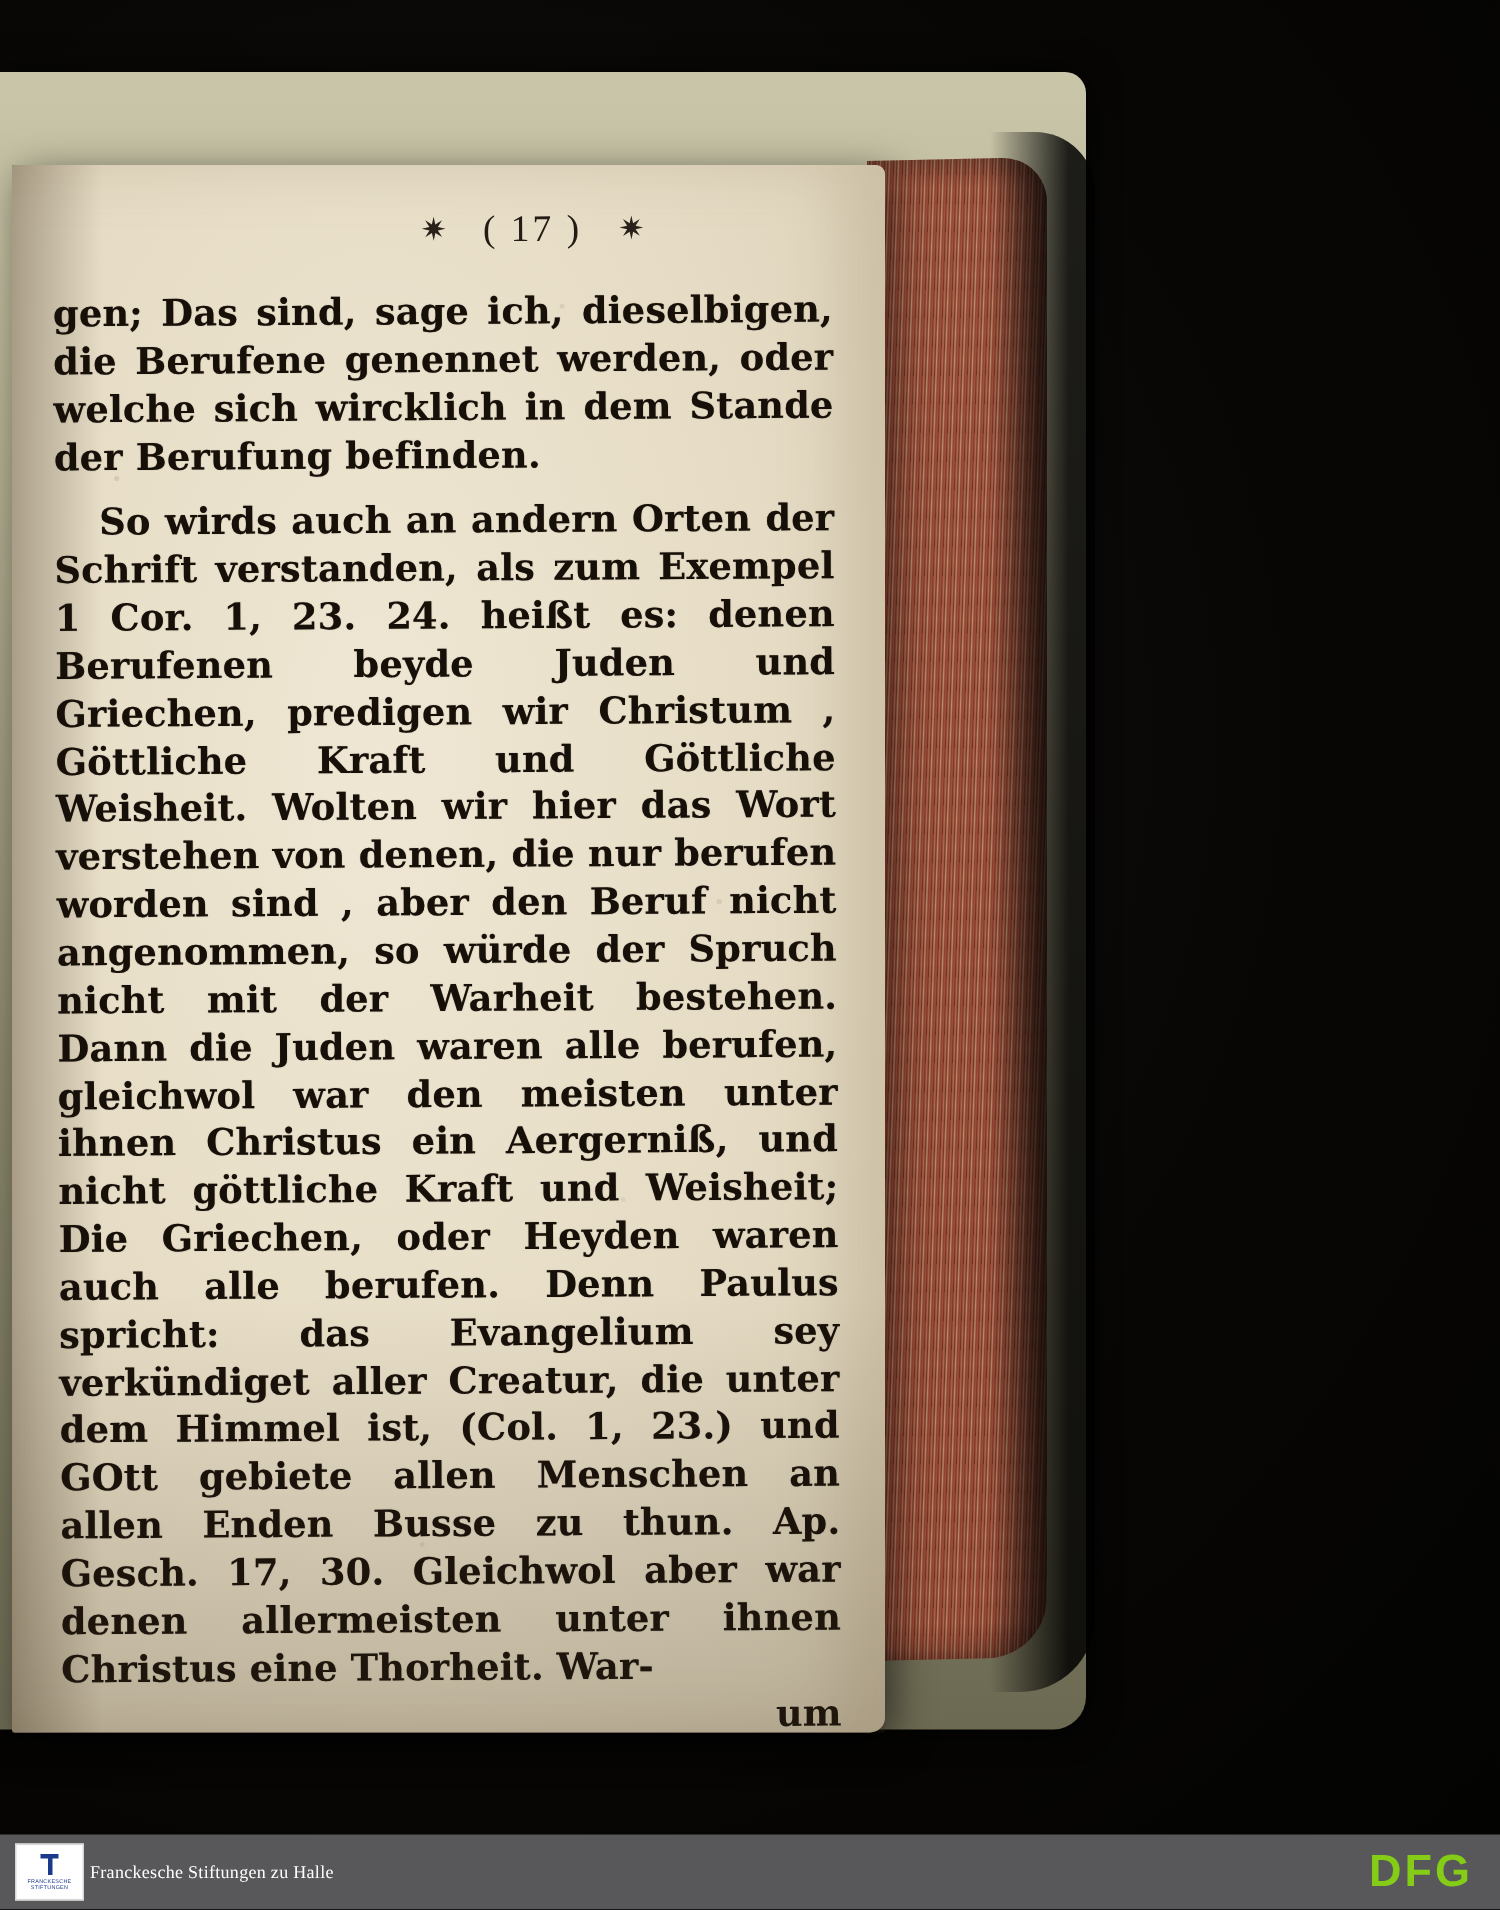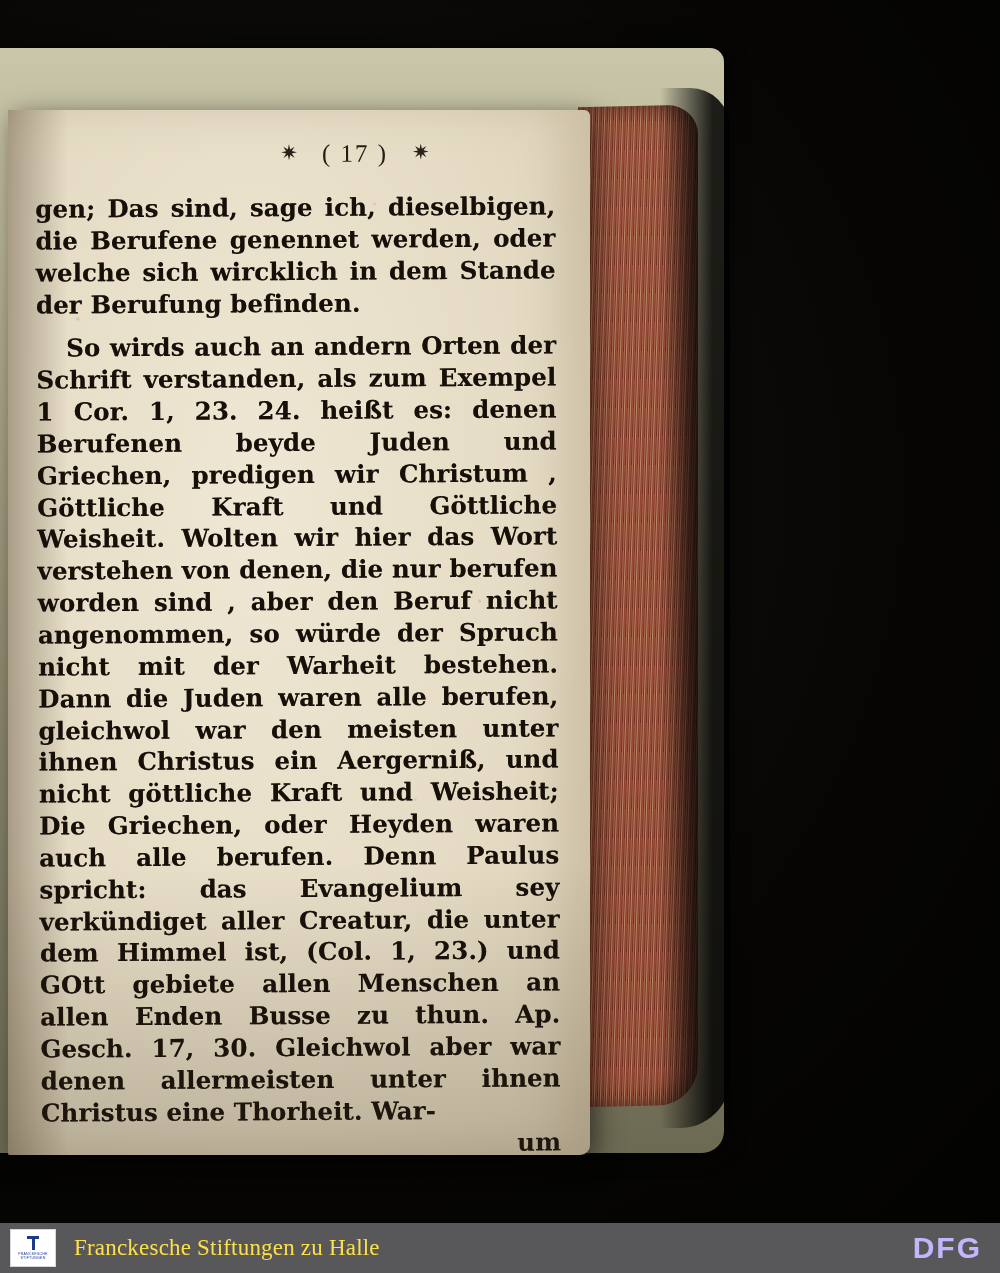--- a/index.html
+++ b/index.html
@@ -208,30 +208,30 @@
   #footer-logo .logo-caption {
     font-family: "Liberation Sans", sans-serif;
     font-size: 3.6px;
     line-height: 1.25;
     color: #1b3a8c;
     text-align: center;
     letter-spacing: 0.2px;
     margin-top: 2px;
   }
   #footer-credit {
-    margin-left: 18px;
-    color: #fde047;
+    margin-left: 4px;
+    color: #ffffff;
     font-family: "Liberation Serif", serif;
-    font-size: 23px;
+    font-size: 12px;
     letter-spacing: 0.2px;
   }
   #dfg-logo {
     margin-left: auto;
     margin-right: 18px;
-    color: #c4b5fd;
+    color: #84cc16;
     font-family: "Liberation Sans", sans-serif;
     font-size: 30px;
     font-weight: 700;
     letter-spacing: 2px;
   }
 
   
   .scan-mark {
     position: absolute;
     background: #6e6a58;

